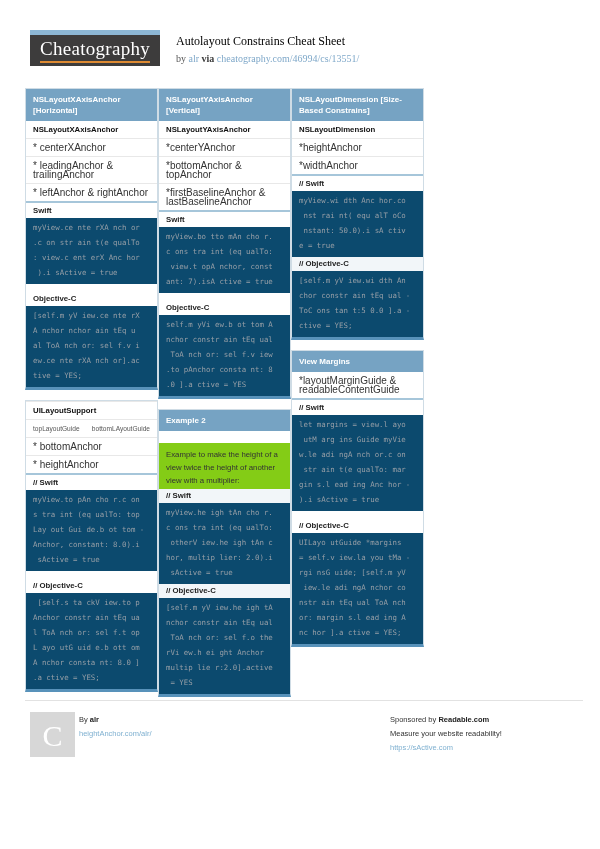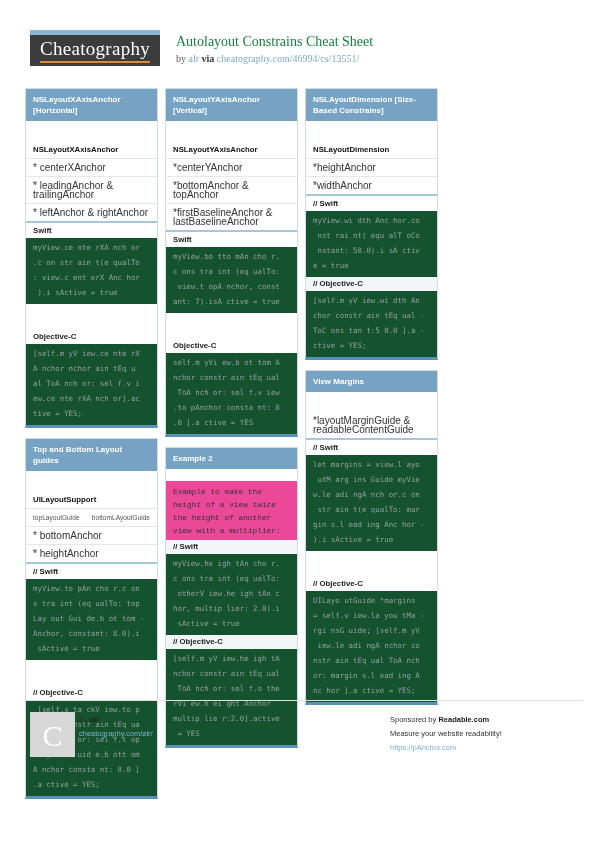--- a/index.html
+++ b/index.html
@@ -12,45 +12,45 @@
   .logo-box {
     position:absolute; left:30px; top:30px; width:130px; height:36px;
     background:#3d3c3c; border-top:5px solid #8cb6d4;
     display:flex; align-items:center; justify-content:center;
   }
   .logo-text {
     font-family:"Liberation Serif", serif; color:#fff; font-size:19px;
     border-bottom:2px solid #dd8a33; padding-bottom:1px; letter-spacing:0.3px;
   }
   .title-block { position:absolute; left:176px; top:33px; font-family:"Liberation Serif", serif; }
-  .sheet-title { color:#15803d; font-size:14px; line-height:17px; }
+  .sheet-title { color:#000000; font-size:12px; line-height:17px; }
   .byline { font-size:10px; color:#555; margin-top:3px; }
   .byline .lnk { color:#7fa8c9; text-decoration:none; }
   .byline .via { color:#3c3c3c; font-weight:bold;margin-top:20px; }
   
-  .content { position:absolute; left:25px; top:88px; width:420px; display:flex; gap:7px; align-items:flex-start; }
+  .content { position:absolute; left:25px; top:88px; width:420px; display:flex; align-items:flex-start; }
   .column { width:133px; flex:0 0 133px; }
   .card { background:#fff; border:1px solid #cfdce5; border-bottom:3px solid #5892ba; margin-bottom:10px; }
   .card-header {
     background:#76a3c3; color:#fff; font-weight:bold; font-size:8px;
     line-height:11px; padding:5px 7px;
   }
   .row { font-size:10px; line-height:9px; color:#333; padding:4px 7px; border-top:1px solid #e8e8e8; }
-  .card-header + .row, .card-header + .row2 { border-top:none;margin-top:20px; }
+  .card-header + .row, .card-header + .row2 { border-top:none; }
   .row.bold { font-weight:bold; color:#111; font-size:7.8px; }
   .row2 { display:flex; justify-content:space-between; font-size:6.6px; line-height:9px; color:#555; padding:4px 7px; border-top:1px solid #e8e8e8; }
   .subheader { font-size:7.8px; font-weight:bold; color:#222; line-height:9px; padding:3px 7px; background:#fff; }
   .subheader.topline { border-top:2px solid #a6c6da; }
-  .subheader.spaced { margin-top:24px; padding-top:4px; }
+  .subheader.spaced { margin-top:6px; padding-top:4px; }
   .code {
     font-family:"DejaVu Sans Mono", monospace; font-size:7.4px; line-height:15px;
-    color:#979fa7; background:#14532d; padding:2px 7px 4px; white-space:pre-wrap;
+    color:#979fa7; background:#0c4a6e; padding:2px 7px 4px; white-space:pre-wrap;
   }
   .codelabel { font-size:7.8px; font-weight:bold; color:#222; line-height:12px; padding:1px 7px; background:#f2f6f9; }
-  .textblock { font-size:7.8px; line-height:13px; color:#333; background:#ec4899; padding:5px 7px 2px;font-family:Liberation Mono, monospace; }
+  .textblock { font-size:7.8px; line-height:13px; color:#333; background:#84cc16; padding:5px 7px 2px; }
   .gap { height:12px; background:#fff; }
   
   .page-footer { position:absolute; left:25px; top:700px; width:558px; height:70px; border-top:1px solid #e2e2e2; }
   .f-logo {
     position:absolute; left:5px; top:11px; width:45px; height:45px; background:#d7d7d7;
     text-align:center; line-height:47px; font-family:"Liberation Serif", serif;
     font-size:30px; color:#fff;
   }
   .f-block { position:absolute; top:12px; font-size:7.5px; line-height:14px; color:#333; }
   .f-by { left:54px; }
@@ -85,21 +85,20 @@
 : view.c ent erX Anc hor
  ).i sActive = true</div>
         <div class="subheader spaced">Objective-C</div>
         <div class="code">[self.m yV iew.ce nte rX
 A nchor nchor ain tEq u
 al ToA nch or: sel f.v i
 ew.ce nte rXA nch or].ac
 tive = YES;</div>
       </section>
       <section class="card">
-        <div class="card-header">Top and Bottom Layout guides</div>
         <div class="row bold">UILayoutSupport</div>
         <div class="row2">
           <span>topLayoutGuide</span>
           <span>bottomLAyoutGuide</span>
         </div>
         <div class="row">* bottomAnchor</div>
         <div class="row">* heightAnchor</div>
         <div class="subheader topline">// Swift</div>
         <div class="code">myView.to pAn cho r.c on
 s tra int (eq ualTo: top
@@ -189,20 +188,20 @@
 or: margin s.l ead ing A
 nc hor ].a ctive = YES;</div>
       </section>
     </div>
 </div>
 
 <div class="page-footer">
   <div class="f-logo">C</div>
   <div class="f-block f-by">
     <div><span>By </span><span class="b">alr</span></div>
-    <div class="lnk">cheatography.com/alr/</div>
+    <div class="lnk">heightAnchor.com/alr/</div>
   </div>
   <div class="f-block f-sponsor">
     <div><span>Sponsored by </span><span class="b">Readable.com</span></div>
     <div>Measure your website readability!</div>
-    <div class="lnk">https://pAnchor.com</div>
+    <div class="lnk">https://sActive.com</div>
   </div>
 </div>
 
 </body></html>

